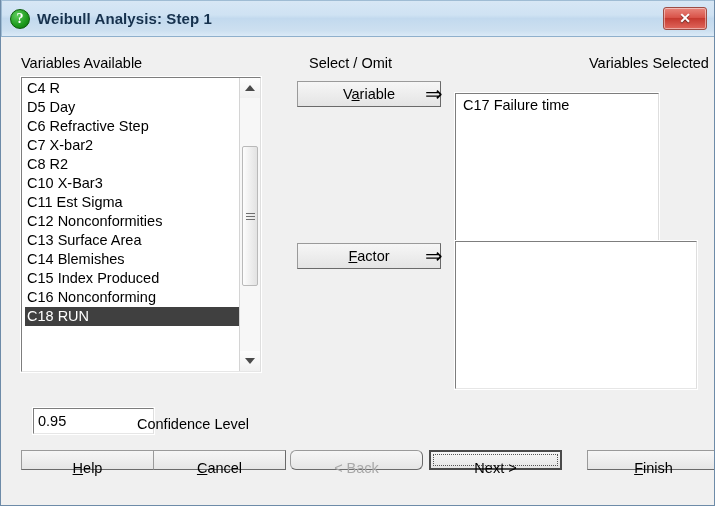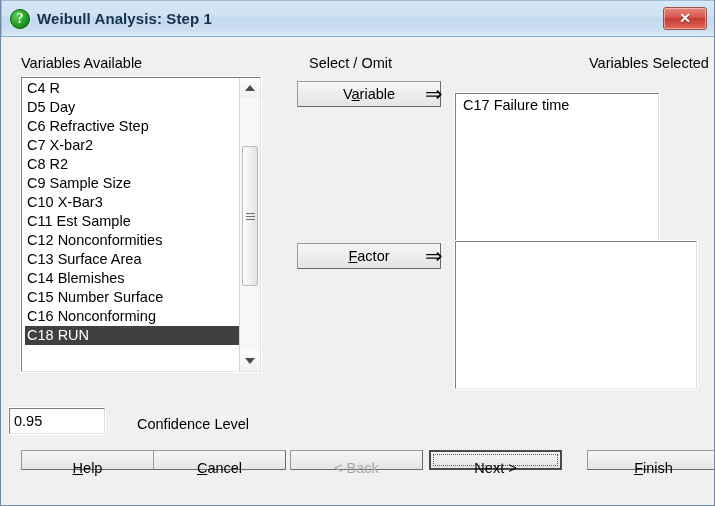--- a/index.html
+++ b/index.html
@@ -216,23 +216,23 @@
   }
   #factors-selected-list {
     left: 454px;
     top: 241px;
     width: 242px;
     height: 148px;
   }
 
   
   #confidence-input {
-    left: 8px;
+    left: 32px;
     top: 408px;
-    width: 96px;
+    width: 121px;
     height: 26px;
   }
   .inp-text {
     font-size: 14.5px;
     color: #000000;
     padding: 4px 0 0 4px;
   }
 
   
   .btn {
@@ -245,21 +245,21 @@
     border: 1px solid #9a9a9a;
     border-right-color: #6a6a6a;
     border-bottom-color: #6a6a6a;
     font-size: 14.5px;
     color: #000000;
     font-family: "Liberation Sans", sans-serif;
     text-align: center;
     line-height: 34px;
     cursor: default;
   }
-  .btn.disabled { color: #a8a8a8; }
+  .btn.disabled { color: #a8a8a8; border-radius: 6px; }
   .btn.default {
     border: 2px solid #4a4a4a;
     line-height: 32px;
   }
   .btn.default .focusring {
     position: absolute;
     left: 2px; top: 2px; right: 2px; bottom: 2px;
     border: 1px dotted #555555;
     pointer-events: none;
   }
@@ -278,27 +278,26 @@
 
   <div class="lbl" style="left:20px; top:55px;">Variables Available</div>
 
   <div class="sunken" id="vars-available-list">
     <div class="listinner">
       <div class="list-row">C4 R</div>
       <div class="list-row">D5 Day</div>
       <div class="list-row">C6 Refractive Step</div>
       <div class="list-row">C7 X-bar2</div>
       <div class="list-row">C8 R2</div>
-      <div class="list-row">C9 Sample Size</div>
       <div class="list-row">C10 X-Bar3</div>
-      <div class="list-row">C11 Est Sample</div>
+      <div class="list-row">C11 Est Sigma</div>
       <div class="list-row">C12 Nonconformities</div>
       <div class="list-row">C13 Surface Area</div>
       <div class="list-row">C14 Blemishes</div>
-      <div class="list-row">C15 Number Surface</div>
+      <div class="list-row">C15 Index Produced</div>
       <div class="list-row">C16 Nonconforming</div>
       <div class="list-row selected">C18 RUN</div>
     </div>
     <div class="scrollbar">
       <div class="sb-btn up">
         <span class="tri up"></span>
       </div>
       <div class="sb-thumb">
         <span class="grip">
             <i></i>

